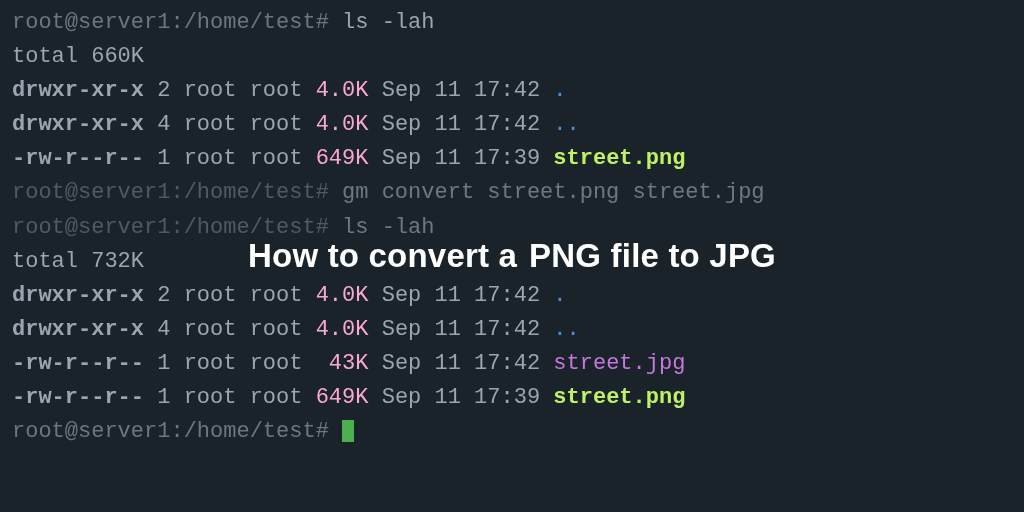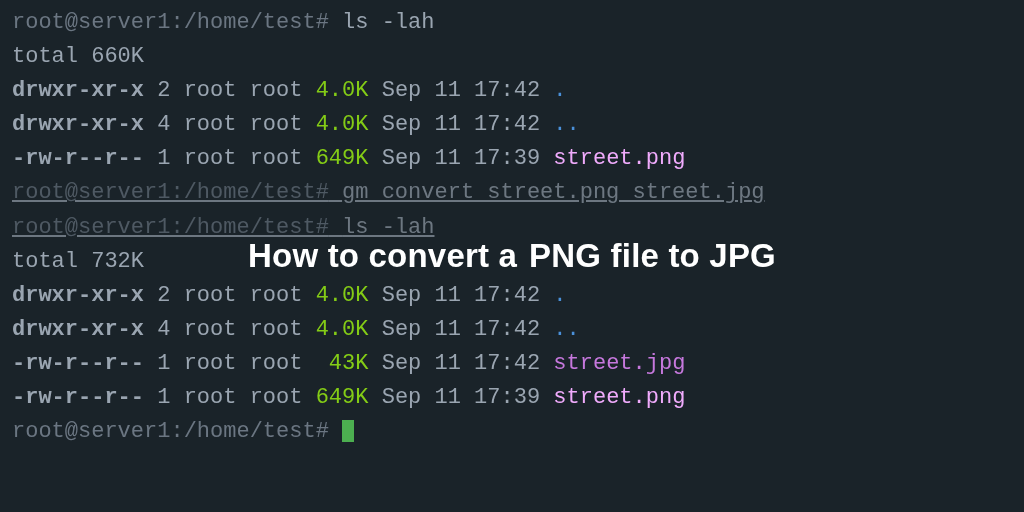--- a/index.html
+++ b/index.html
@@ -14,26 +14,26 @@
       overflow: hidden;
       position: relative;
       padding: 6px 12px;
     }
     .terminal { position: relative; }
     .line { white-space: pre; }
     .prompt-user { color: #6b7682; }
     .cmd { color: #9aa5b1; margin-top: 48px; }
     .perm { color: #9aa5b1; font-weight: bold; }
     .owner { color: #9aa5b1; }
-    .size { color: #84cc16; }
+    .size { color: #f9a8d4; }
     .date { color: #9aa5b1; }
     .dir-dot { color: #4a90d9; }
-    .file-png { color: #f0abfc; font-weight: 400; }
+    .file-png { color: #bef264; font-weight: 700; }
     .file-jpg { color: #c678dd; font-weight: 500; }
-    .faded { opacity: 0.65; text-decoration: underline; }
+    .faded { opacity: 0.65; }
     .cursor {
       display: inline-block;
       width: 12px;
       height: 22px;
       background: #4caf50;
       vertical-align: text-bottom;
       margin-bottom: 2px;
     }
     .overlay-title {
       position: absolute;

